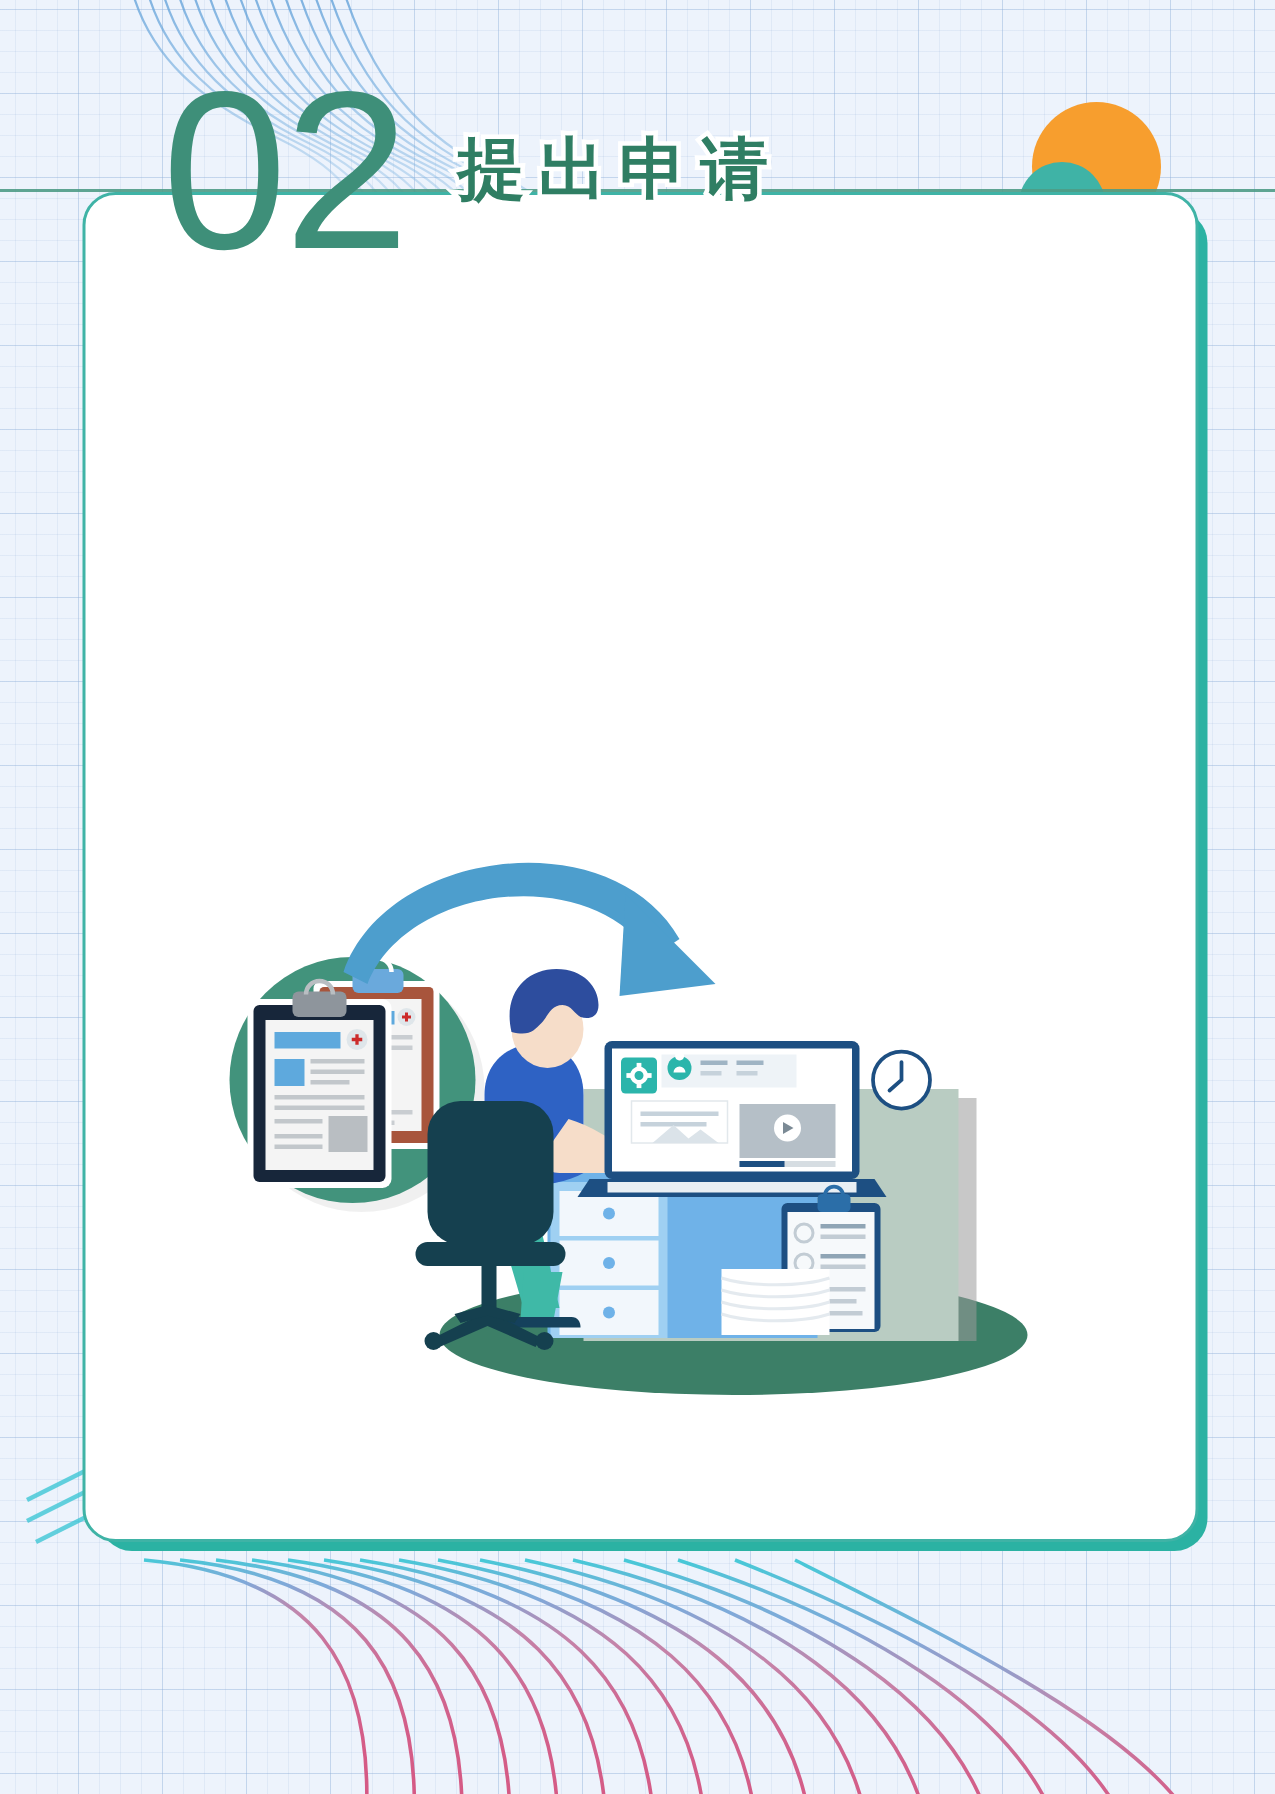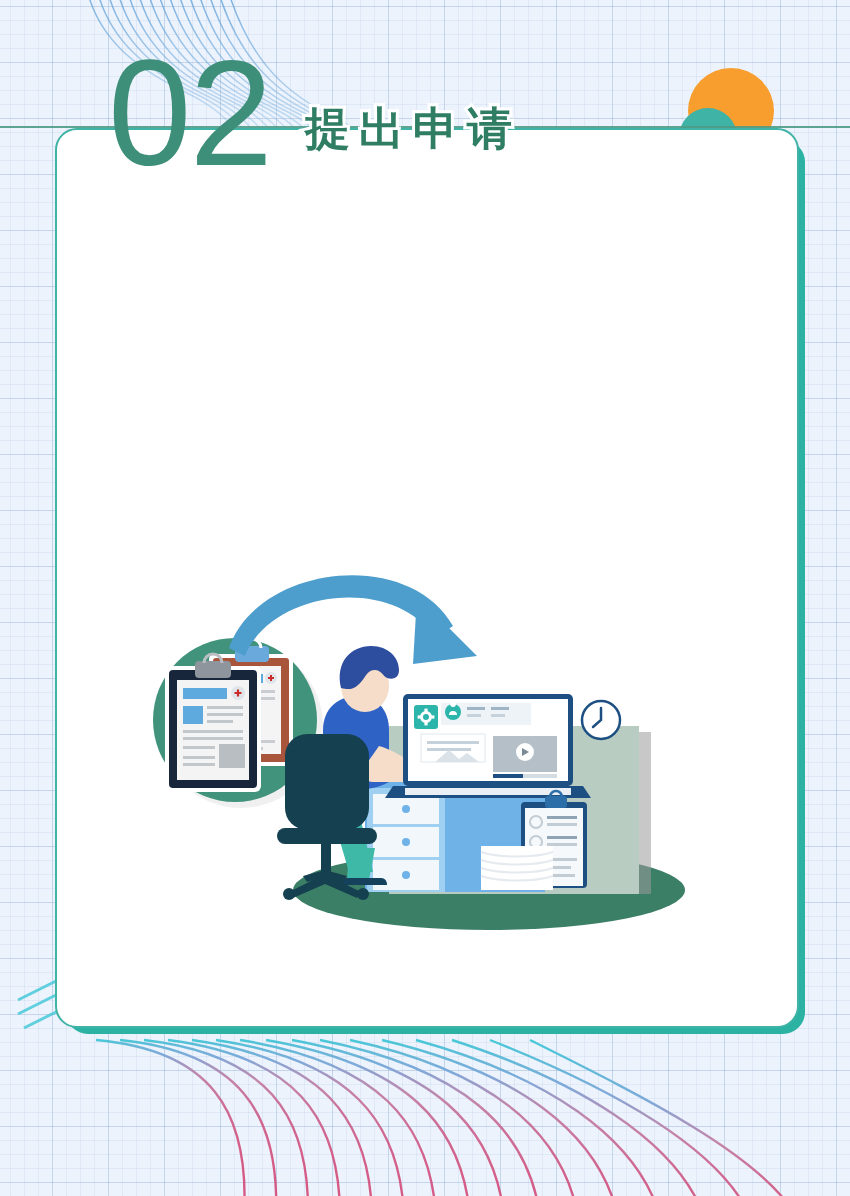--- a/index.html
+++ b/index.html
@@ -94,21 +94,20 @@
     left: 305px; top: 83px;
     z-index: 7;
     font-family: "Liberation Serif", "DejaVu Serif", serif;
     font-size: 45px;
     font-weight: bold;
     letter-spacing: 9px;
     color: #2f7e63;
     -webkit-text-stroke: 6px #ffffff;
     paint-order: stroke fill;
     white-space: nowrap;
-    margin-top: 16px;
   }
 
   
   .card-shadow {
     position: absolute;
     left: 66px; top: 140px;
     width: 739px; height: 894px;
     border-radius: 22px;
     background: #2bb2a3;
   }

